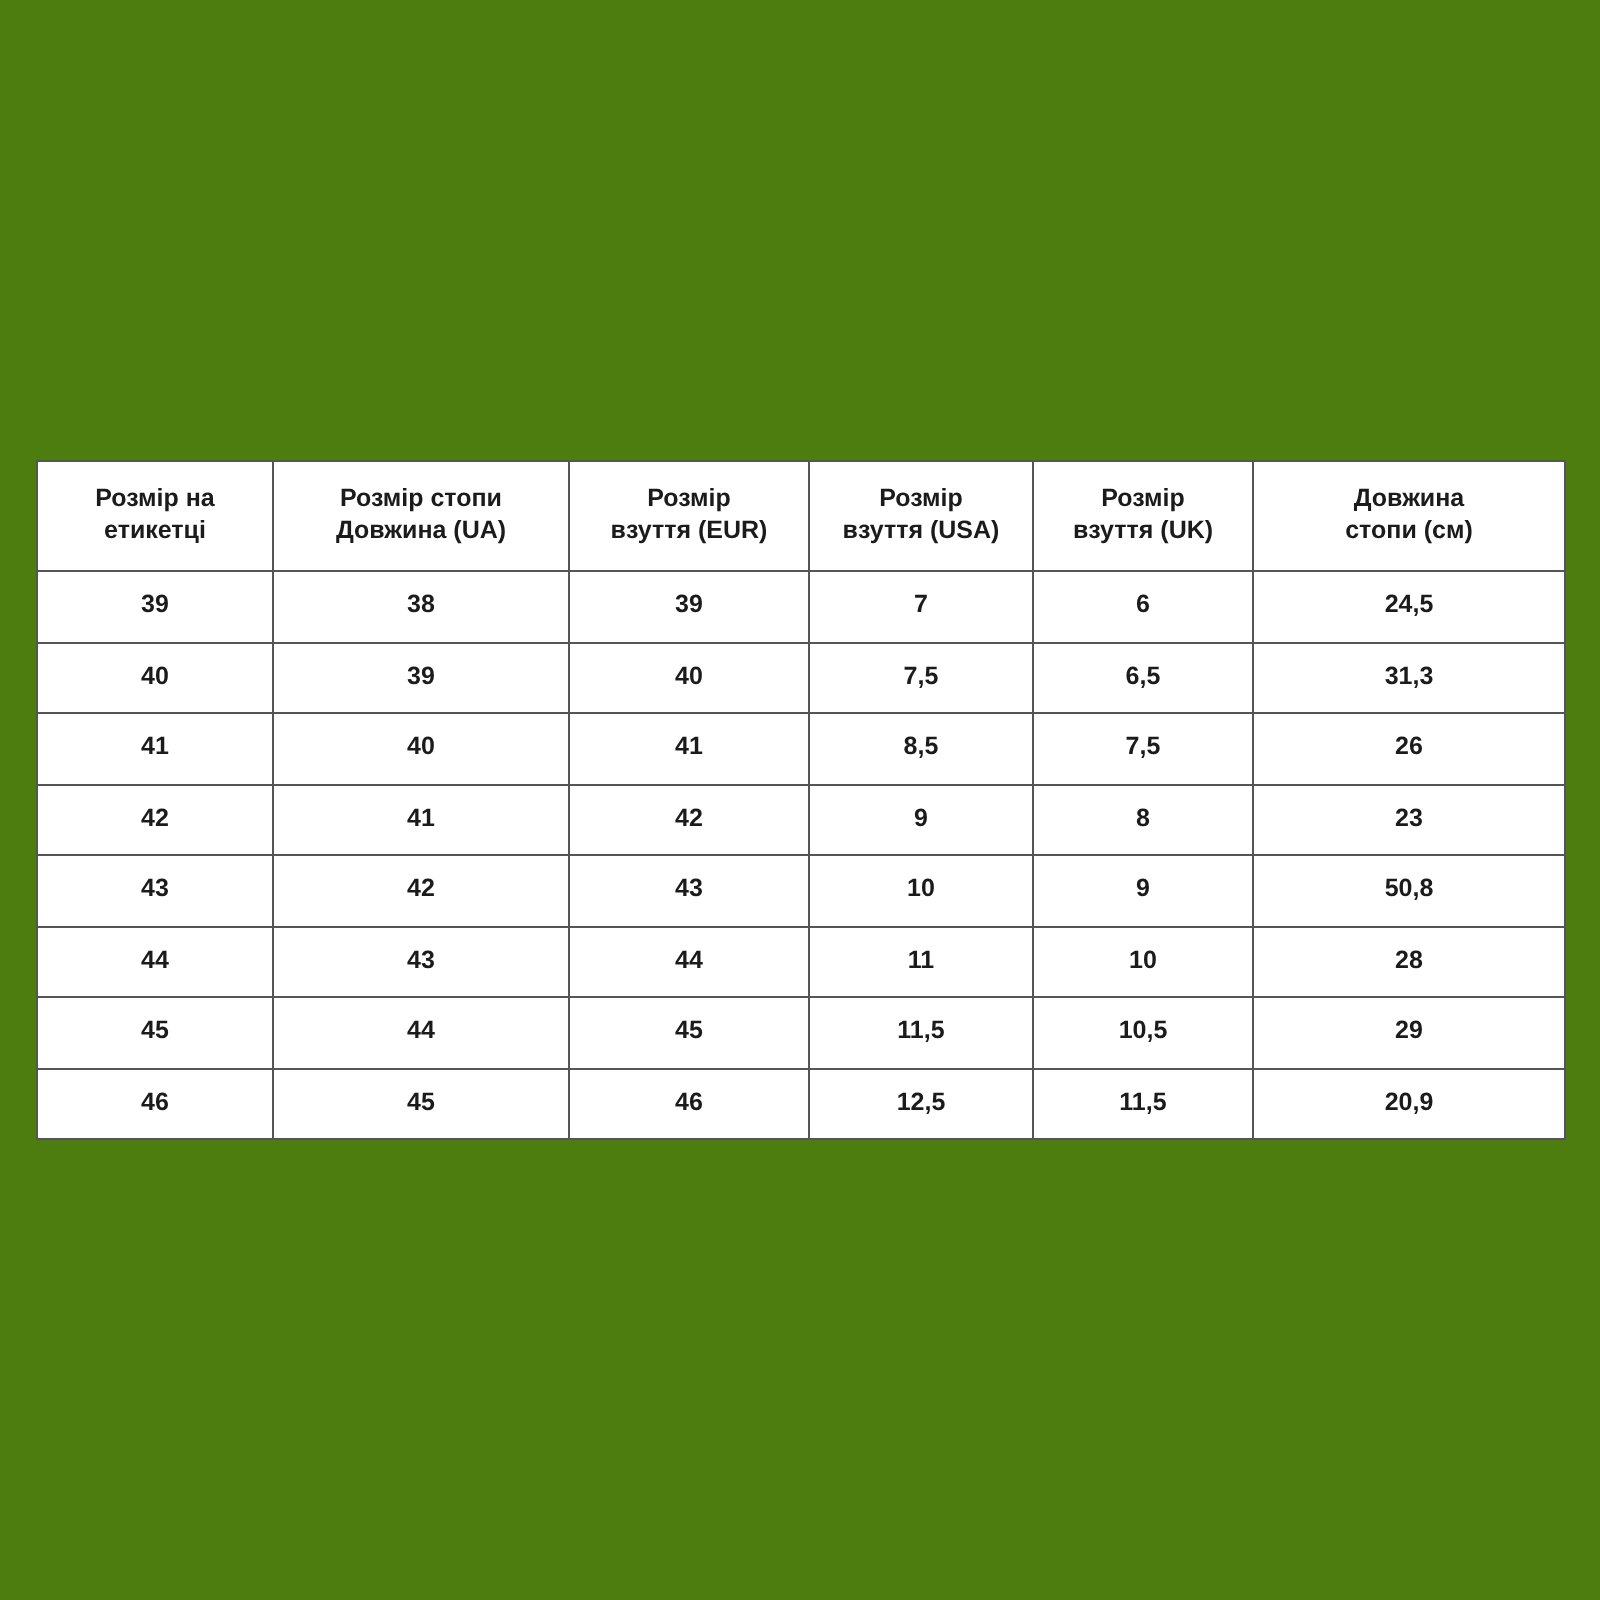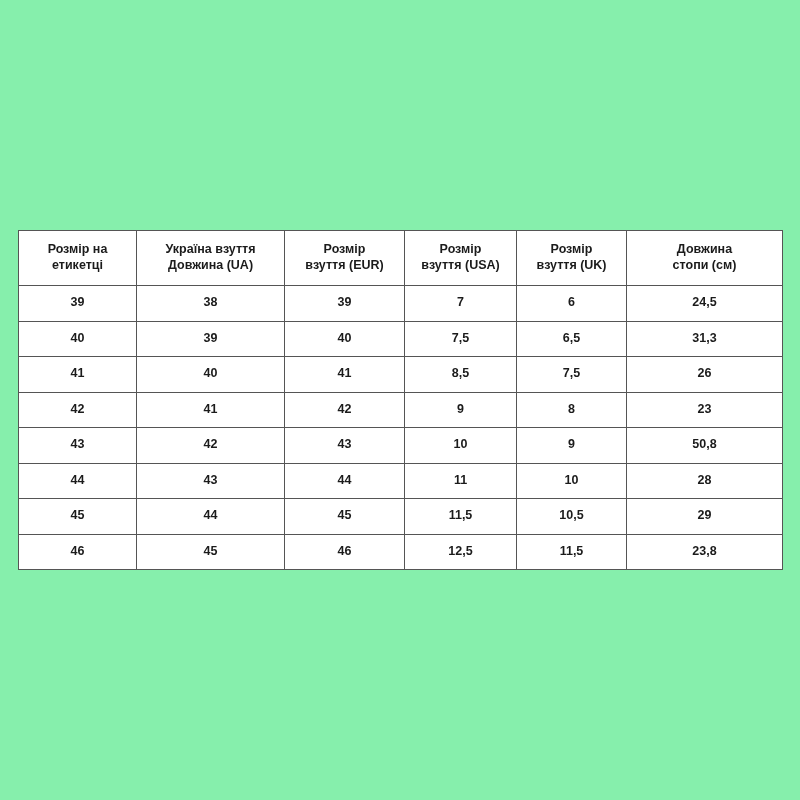--- a/index.html
+++ b/index.html
@@ -14,21 +14,21 @@
     color: #1b1b1b;
     position: relative;
     overflow: hidden;
   }
   .sheet {
     position: absolute;
     left: 0;
     top: 0;
     width: 800px;
     height: 800px;
-    background: #86efac;
+    background: #4d7c0f;
   }
   .table-wrap {
     position: absolute;
     left: 18px;
     top: 230px;
     width: 764px;
   }
   table.size-table {
     border-collapse: collapse;
     width: 764px;
@@ -78,21 +78,21 @@
           <col class="c4">
           <col class="c5">
       </colgroup>
       <thead>
         <tr>
           <th>
             <span class="hdr-line">Розмір на</span>
             <span class="hdr-line">етикетці</span>
           </th>
           <th>
-            <span class="hdr-line">Україна взуття</span>
+            <span class="hdr-line">Розмір стопи</span>
             <span class="hdr-line">Довжина (UA)</span>
           </th>
           <th>
             <span class="hdr-line">Розмір</span>
             <span class="hdr-line">взуття (EUR)</span>
           </th>
           <th>
             <span class="hdr-line">Розмір</span>
             <span class="hdr-line">взуття (USA)</span>
           </th>
@@ -162,18 +162,18 @@
           <td>11,5</td>
           <td>10,5</td>
           <td>29</td>
         </tr>
         <tr>
           <td class="first-col">46</td>
           <td>45</td>
           <td>46</td>
           <td>12,5</td>
           <td>11,5</td>
-          <td>23,8</td>
+          <td>20,9</td>
         </tr>
       </tbody>
     </table>
   </div>
 </div>
 
 </body></html>

